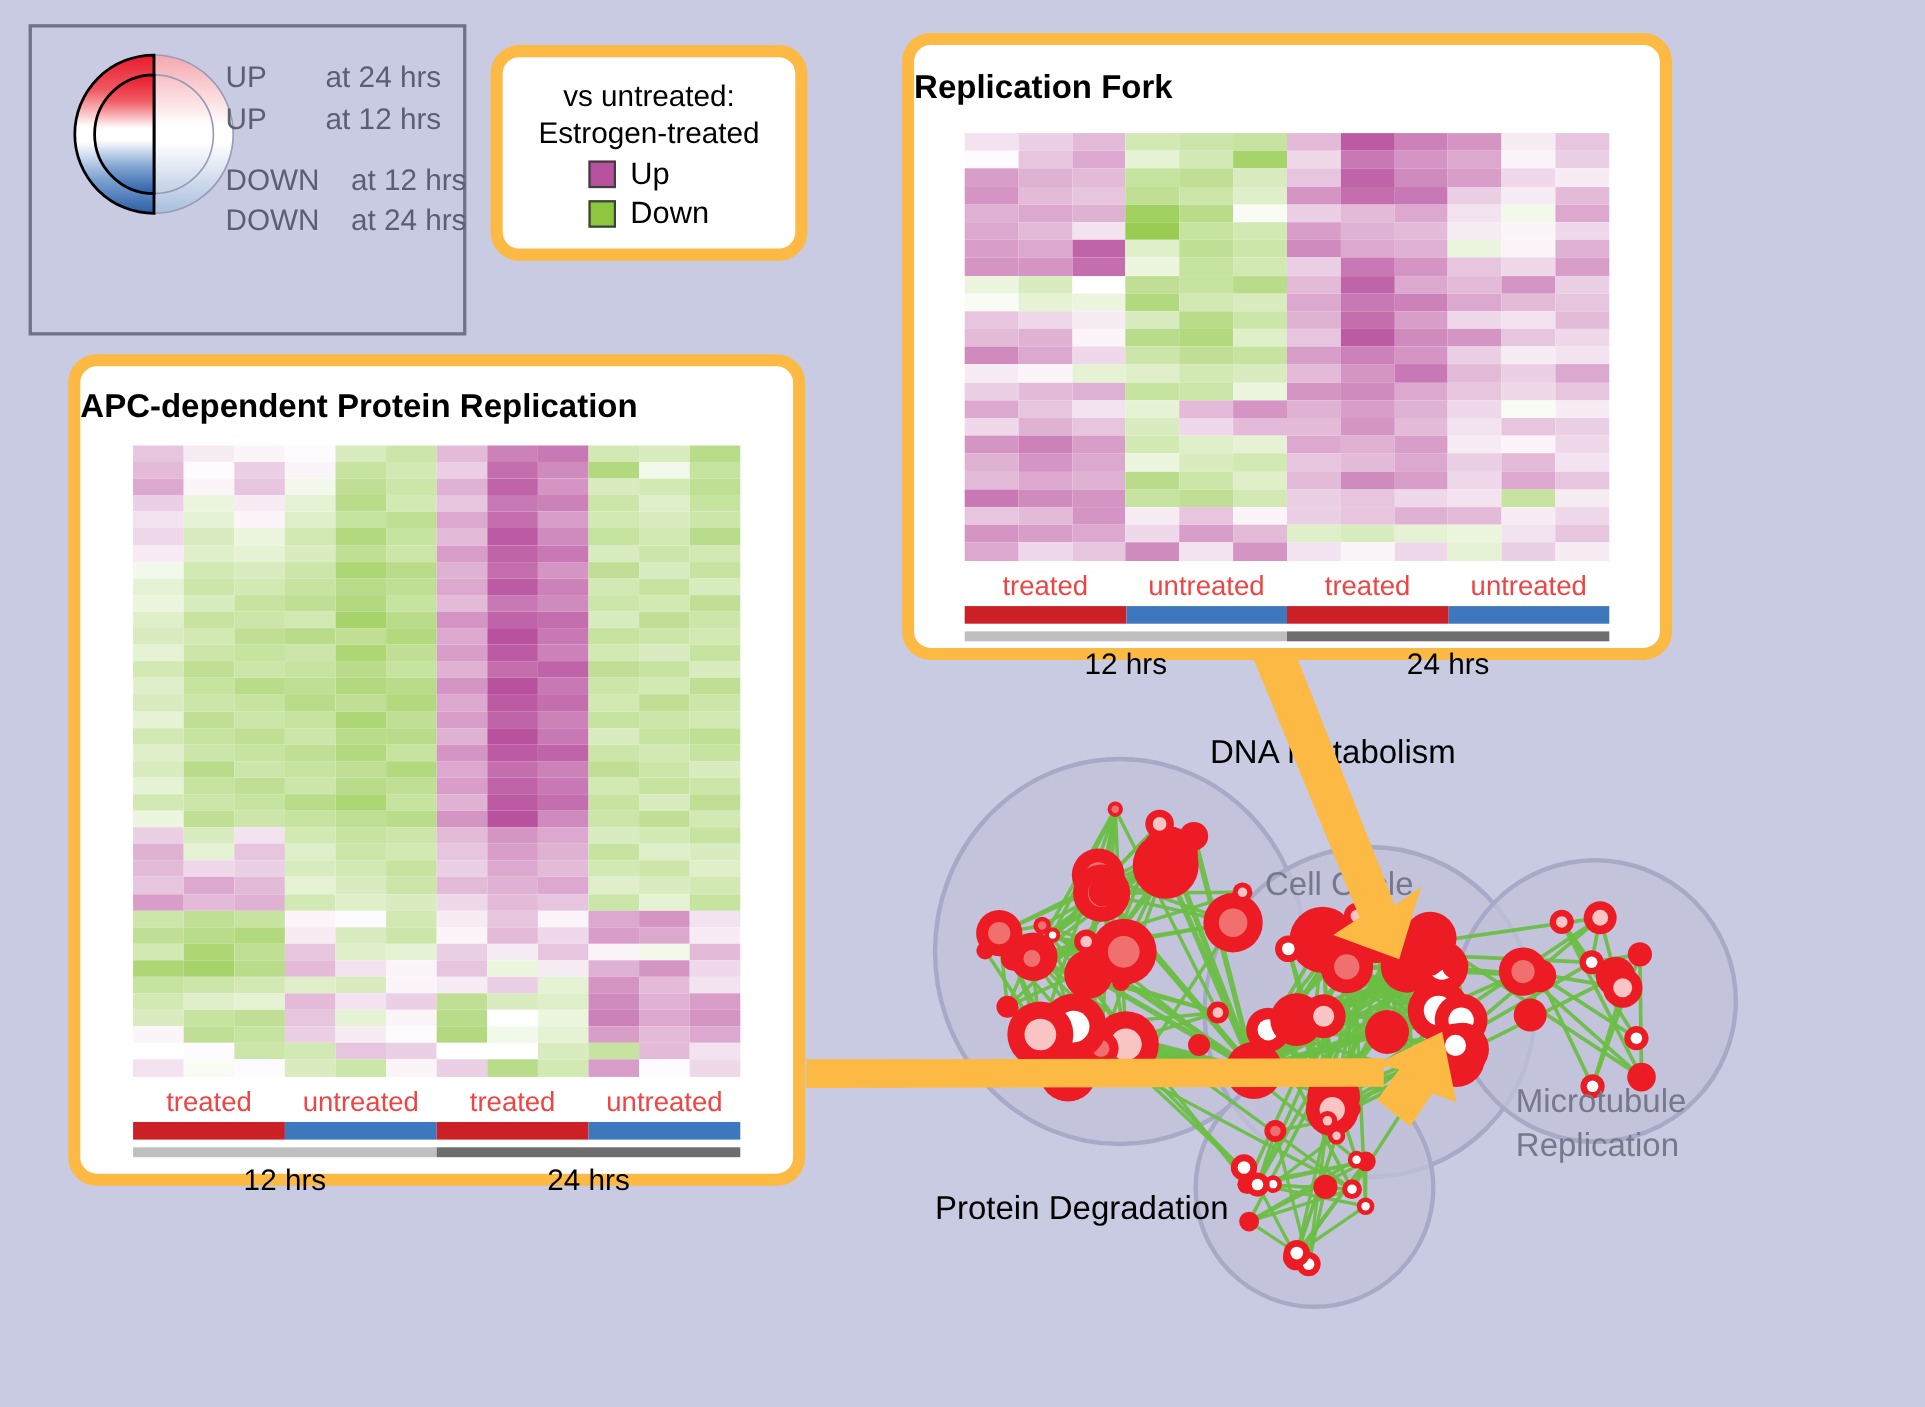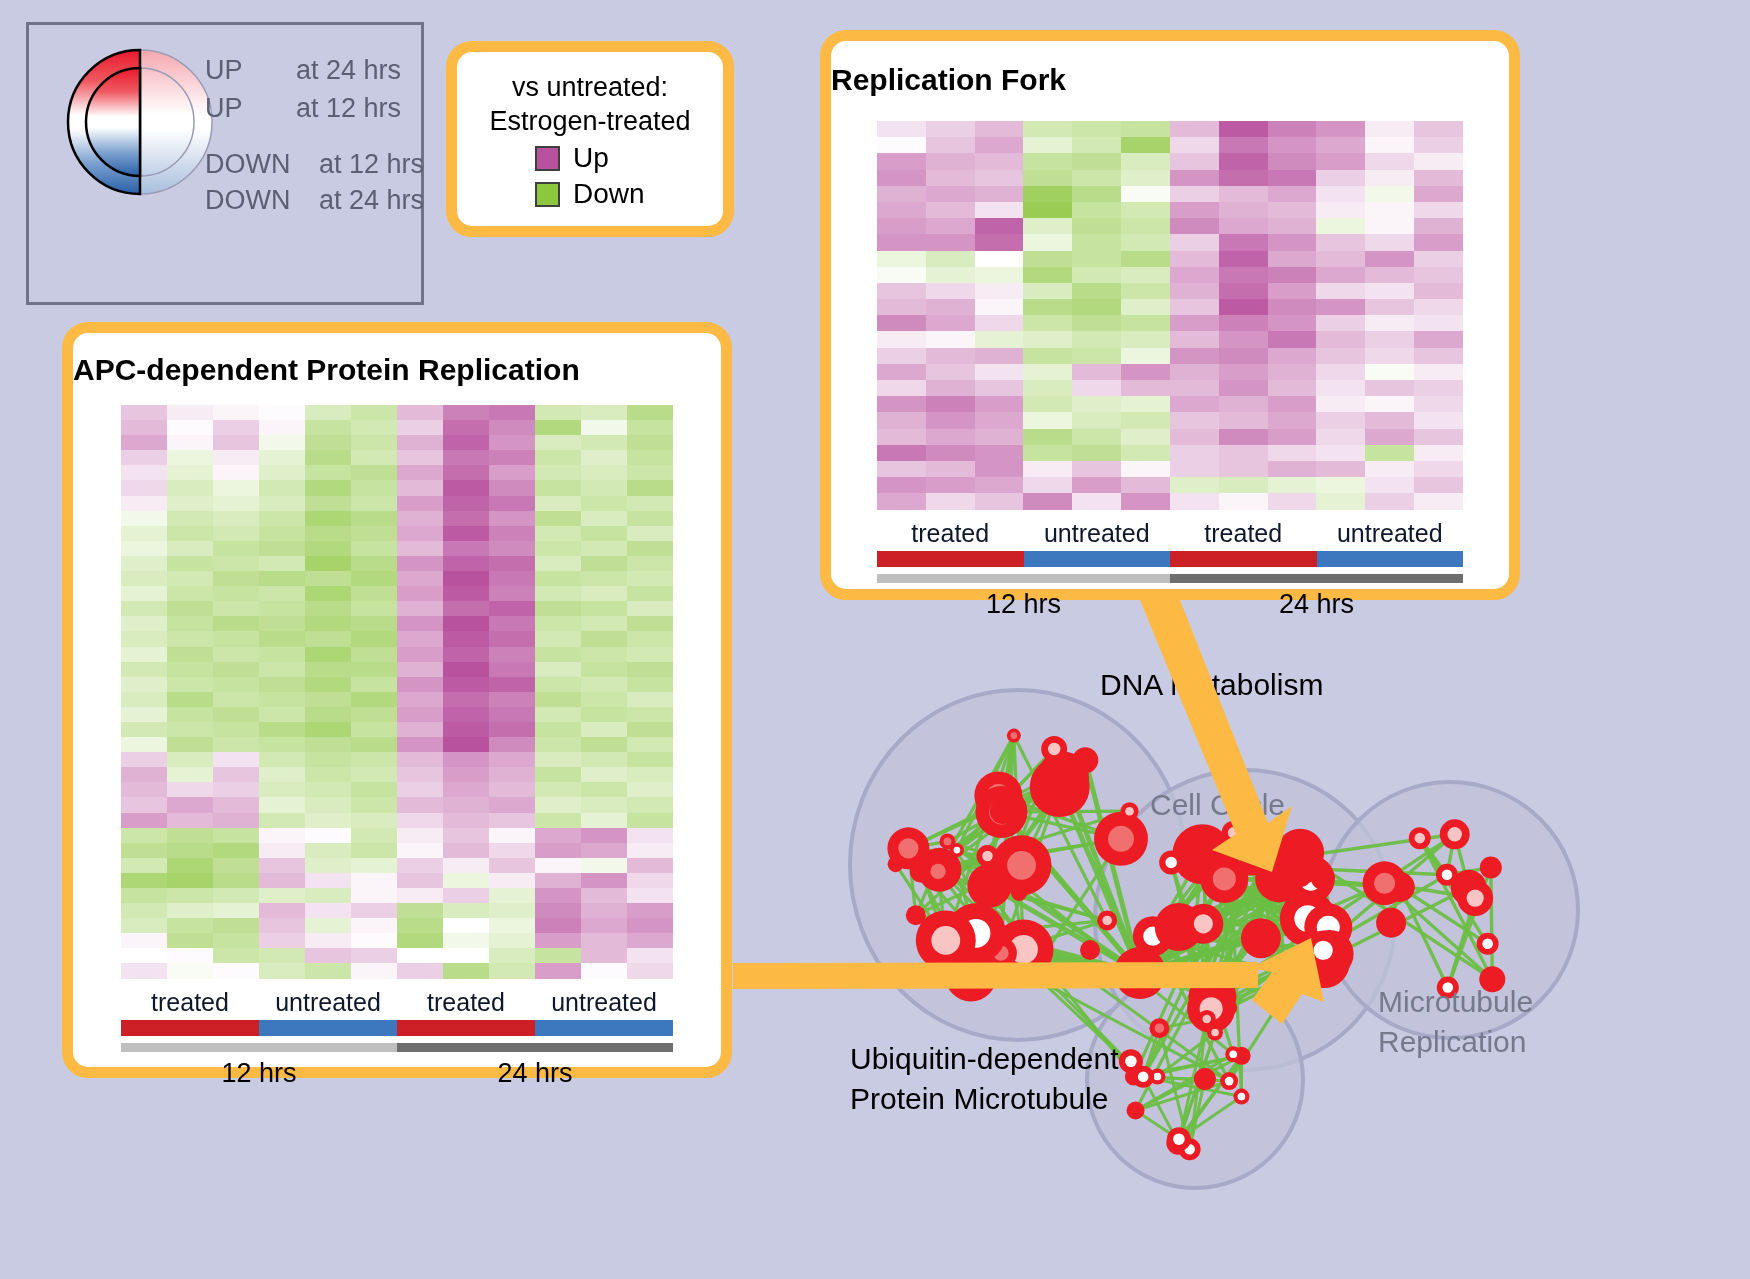--- a/index.html
+++ b/index.html
@@ -48,21 +48,21 @@
   #repfork{left:820px;top:30px;width:700px;height:570px;}
   #apc{left:62px;top:322px;width:670px;height:756px;}
 
   .hm-wrap{position:absolute;left:0;right:0;}
   .heatmap{display:grid;width:100%;}
   .heatmap div{width:100%;}
 
   .axis{margin-top:9px;}
   .axis .names{display:flex;}
   .axis .names span{
-    flex:1 1 0;text-align:center;font-size:25px;color:#0f172a;
+    flex:1 1 0;text-align:center;font-size:25px;color:#ef4444;
   }
   .axis .cbar{display:flex;height:16px;margin-top:3px;}
   .axis .cbar i{flex:1 1 0;display:block;}
   .axis .tbar{display:flex;height:9px;margin-top:7px;}
   .axis .tbar i{flex:1 1 0;display:block;}
   .axis .tnames{display:flex;margin-top:6px;}
   .axis .tnames span{flex:1 1 0;text-align:center;font-size:27px;color:#000;}
 
   
   #network{position:absolute;left:790px;top:610px;width:960px;height:669px;}
@@ -1346,22 +1346,21 @@
         <circle cx="369.4055769276599" cy="418.2092720656375" r="10" fill="#ed1c24"></circle>
         <circle cx="369.4055769276599" cy="418.2092720656375" r="4.8" fill="#f07070"></circle>
         <circle cx="350" cy="363" r="26" fill="#ed1c24"></circle>
         <circle cx="300" cy="340" r="10" fill="#ed1c24"></circle>
       </svg>
 
     <span class="nlabel dark" style="left:310px;top:58px;">DNA Metabolism</span>
     <span class="nlabel grey" style="left:360px;top:178px;">Cell Cycle</span>
     <span class="nlabel grey" style="left:588px;top:375px;">Microtubule</span>
     <span class="nlabel grey" style="left:588px;top:415px;">Replication</span>
-    <span class="nlabel dark" style="left:60px;top:432px;">Ubiquitin-dependent</span>
-    <span class="nlabel dark" style="left:60px;top:472px;">Protein Microtubule</span>
+    <span class="nlabel dark" style="left:60px;top:472px;">Protein Degradation</span>
   </div>
 
   <svg style="position:absolute;left:0;top:0;width:1750px;height:1279px;pointer-events:none;">
 
     <polygon fill="#fcb943" points="1140,600 1180,600 1268,823 1292,806 1272,872 1212,850 1236,834"></polygon>
 
     <polygon fill="#fcb943" points="1252,1000 1272,972 1250,968 1311,938 1324,1002 1302,994 1282,1024"></polygon>
     <polygon fill="#fcb943" points="733,963 1258,962 1258,988 733,989"></polygon>
   </svg>
 

